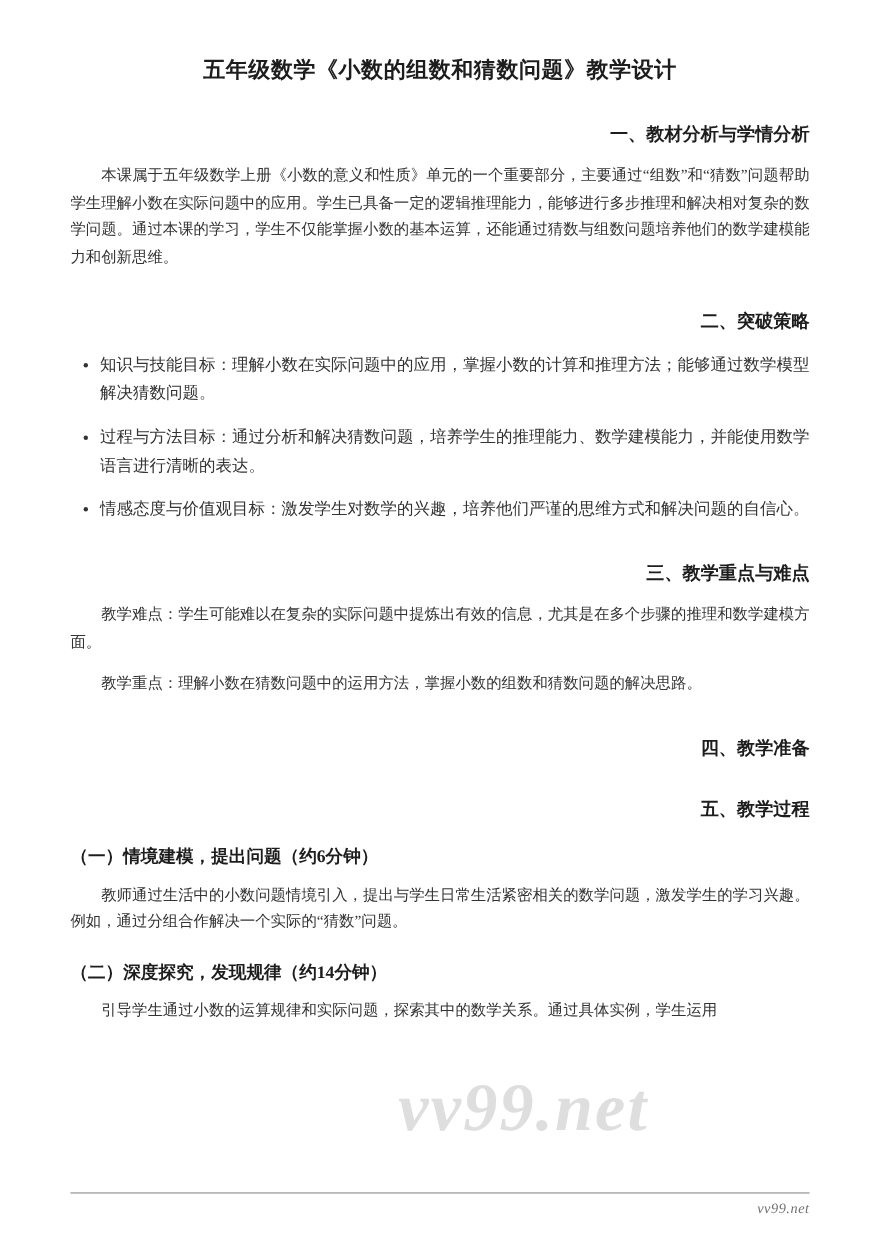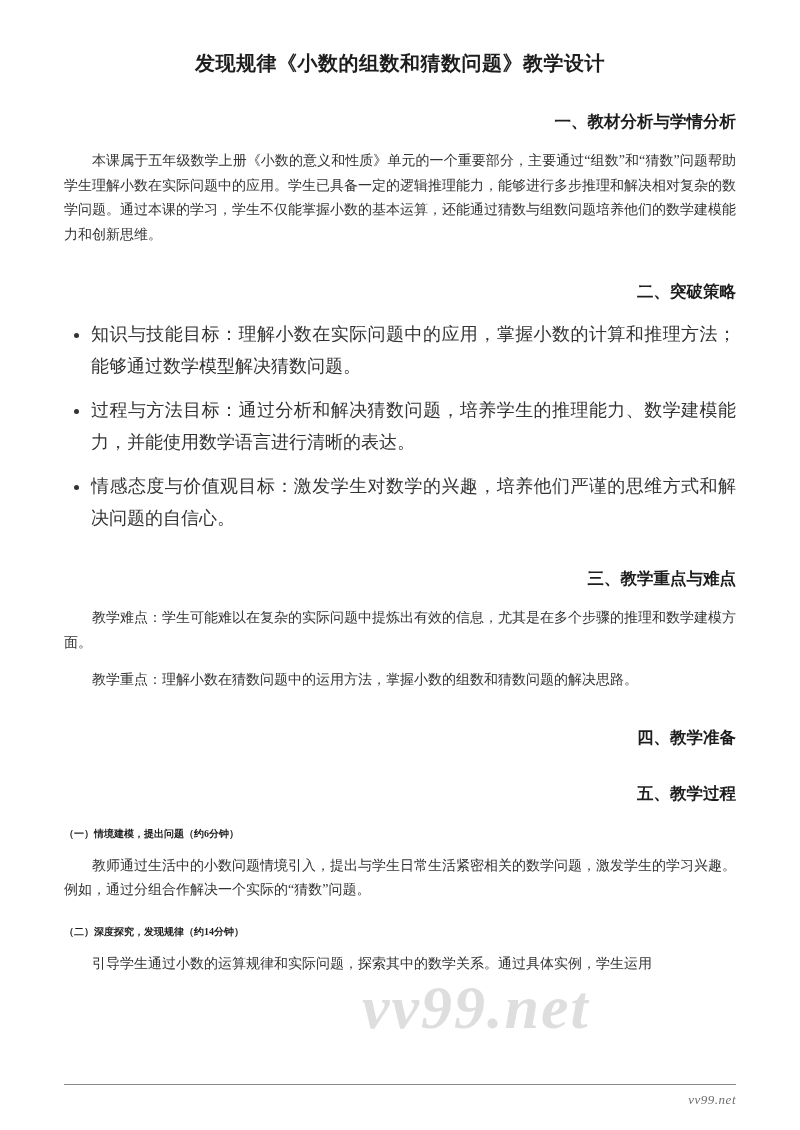--- a/index.html
+++ b/index.html
@@ -40,28 +40,28 @@
     text-indent: 2em;
     margin-bottom: 13px;
     color: #333333;
   }
   .bullet-list {
     list-style: disc;
     padding-left: 27px;
     margin: 14px 0 6px 0;
   }
   .bullet-list li {
-    font-size: 18px;
+    font-size: 15px;
     line-height: 1.75;
     text-align: justify;
     margin-bottom: 13px;
     color: #333333;
   }
   .subsection-heading {
-    font-size: 10px;
+    font-size: 16px;
     font-weight: bold;
     color: #1d1d1d;
     margin: 22px 0 13px 0;
   }
   .watermark {
     position: absolute;
     z-index: 0;
     left: 362px;
     top: 972px;
     font-size: 62px;
@@ -88,21 +88,21 @@
     color: #6f6f6f;
     letter-spacing: 0.5px;
   }
 </style>
 </head>
 <body>
 
 <div class="watermark">vv99.net</div>
 
 <div class="page">
-  <h1 class="doc-title">发现规律《小数的组数和猜数问题》教学设计</h1>
+  <h1 class="doc-title">五年级数学《小数的组数和猜数问题》教学设计</h1>
   <div id="sections">
       <section class="doc-section">
         <h2 class="section-heading">一、教材分析与学情分析</h2>
         <p class="paragraph">本课属于五年级数学上册《小数的意义和性质》单元的一个重要部分，主要通过“组数”和“猜数”问题帮助学生理解小数在实际问题中的应用。学生已具备一定的逻辑推理能力，能够进行多步推理和解决相对复杂的数学问题。通过本课的学习，学生不仅能掌握小数的基本运算，还能通过猜数与组数问题培养他们的数学建模能力和创新思维。</p>
       </section>
       <section class="doc-section">
         <h2 class="section-heading">二、突破策略</h2>
         <ul class="bullet-list">
           <li>知识与技能目标：理解小数在实际问题中的应用，掌握小数的计算和推理方法；能够通过数学模型解决猜数问题。</li>
           <li>过程与方法目标：通过分析和解决猜数问题，培养学生的推理能力、数学建模能力，并能使用数学语言进行清晰的表达。</li>

